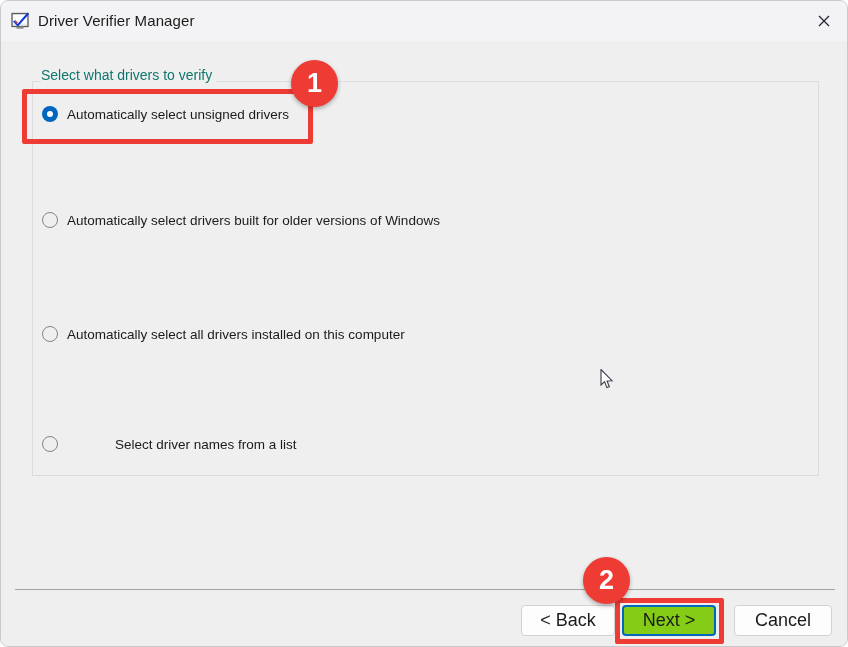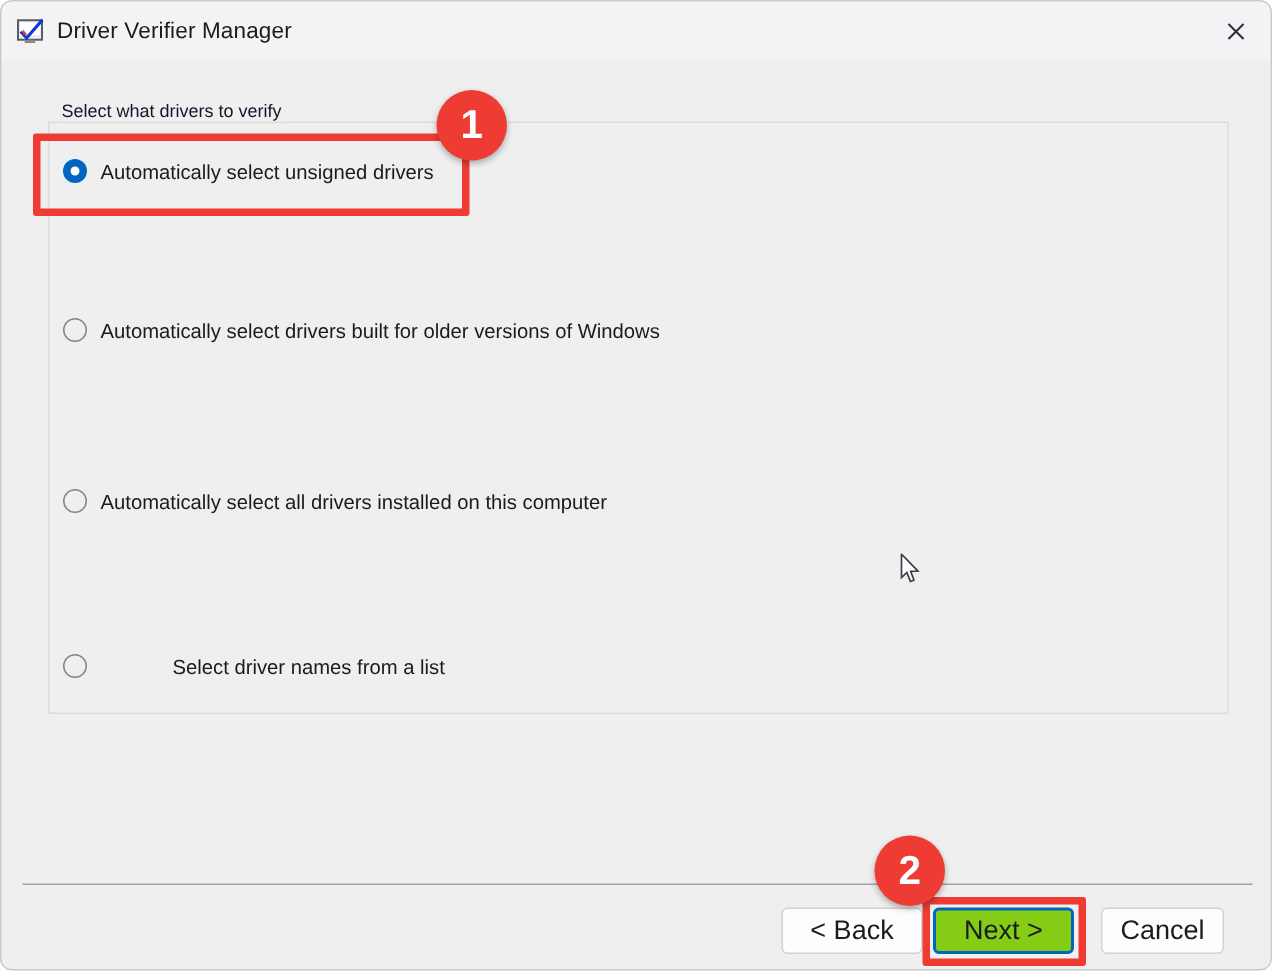--- a/index.html
+++ b/index.html
@@ -65,22 +65,22 @@
     position: absolute;
     left: 0; top: 40px;
     width: 848px; height: 607px;
     background: #efefef;
   }
 
   
   .group-label {
     position: absolute;
     left: 40px; top: 66px;
-    font-size: 12px;
-    color: #0f172a;
+    font-size: 14px;
+    color: #0f766e;
     background: #efefef;
     padding: 0 4px 0 0;
     z-index: 3;
   }
   .groupbox {
     position: absolute;
     left: 31px; top: 80px;
     width: 787px; height: 395px;
     border: 1px solid #dcdcdc;
     box-sizing: border-box;
@@ -161,21 +161,21 @@
     font-size: 18px;
     color: #1b1b1b;
     display: flex;
     align-items: center;
     justify-content: center;
     padding: 0;
   }
   .btn-back  { left: 520px; top: 604px; width: 94px; }
   .btn-next  { left: 621px; top: 604px; width: 94px;
                border: 2px solid #0067c0; background:#84cc16; }
-  .btn-cancel{ left: 733px; top: 604px; width: 82px; }
+  .btn-cancel{ left: 733px; top: 604px; width: 98px; }
 
   
   .hl-box {
     position: absolute;
     border: 5px solid #ee3b33;
     box-sizing: border-box;
     border-radius: 2px;
     pointer-events: none;
   }
   .hl-radio { left: 21px; top: 88px; width: 291px; height: 55px; }

